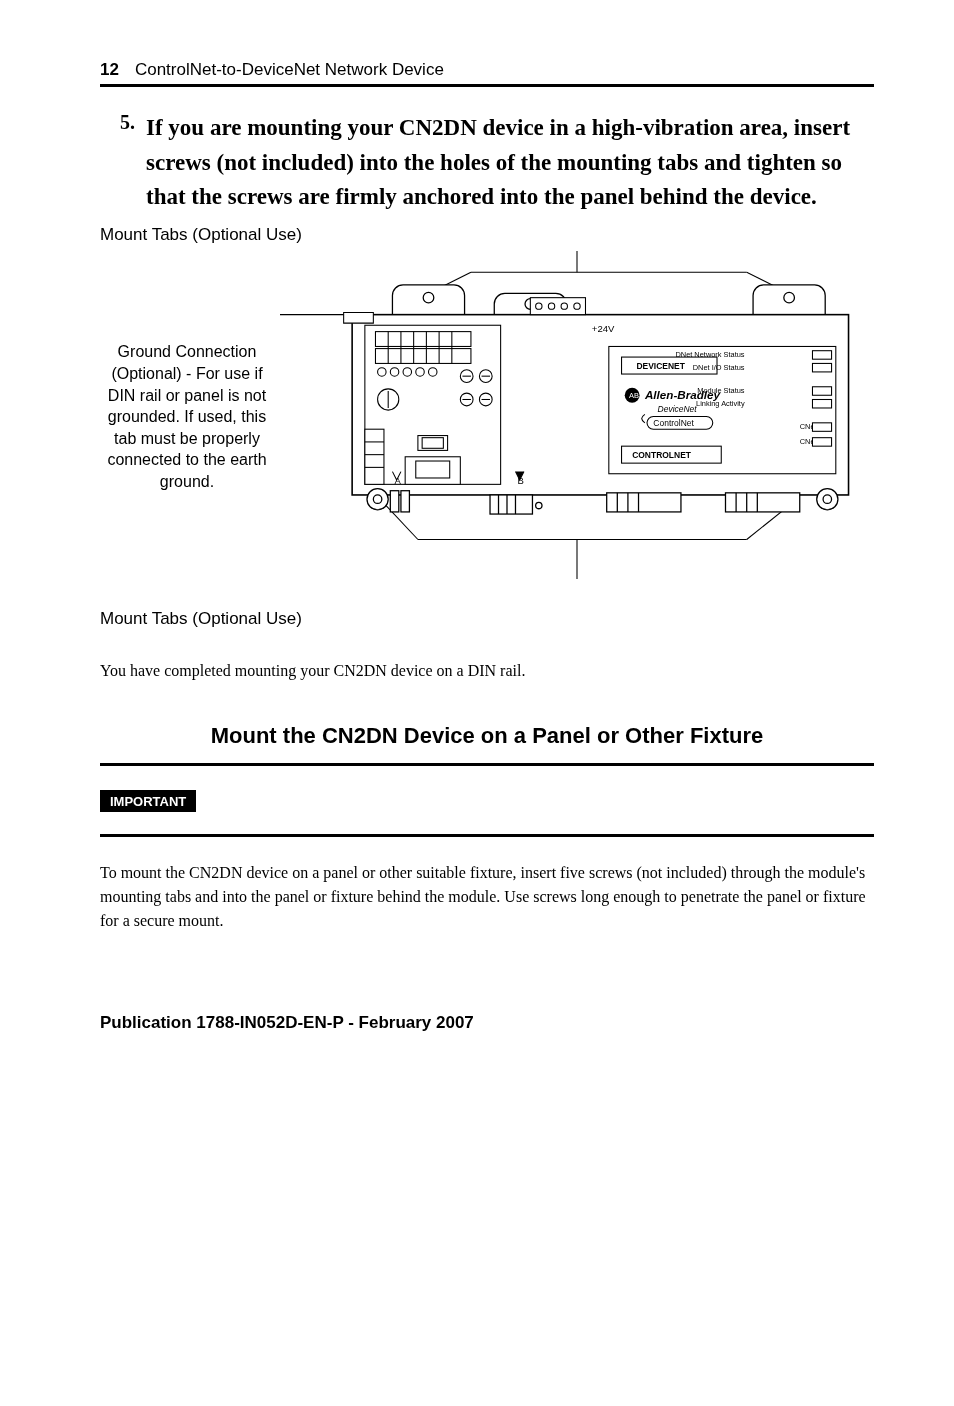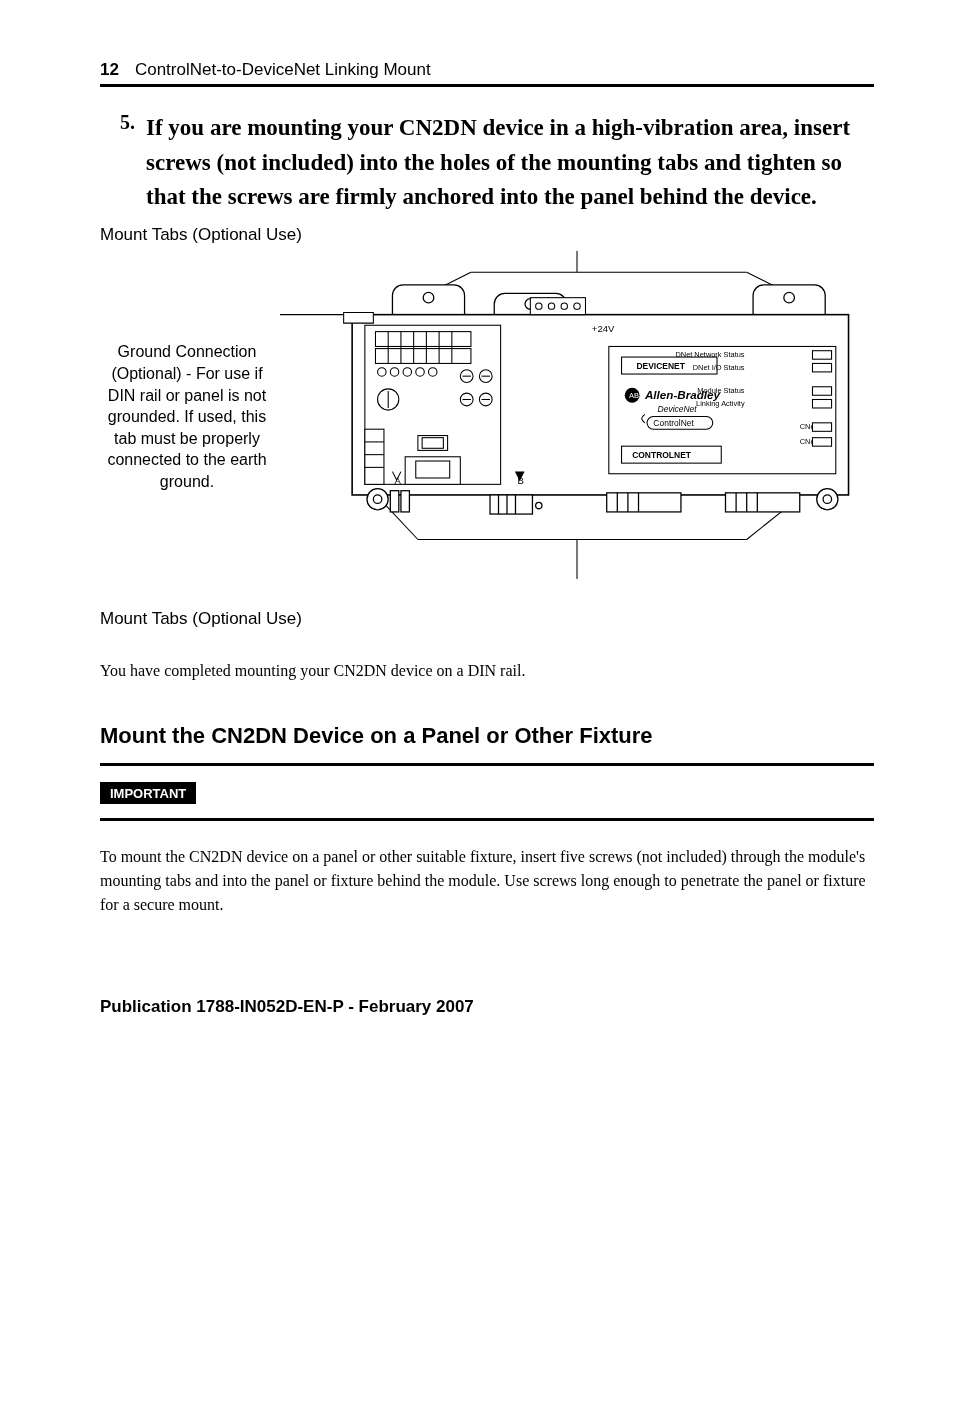--- a/index.html
+++ b/index.html
@@ -59,25 +59,26 @@
   .body-p {
     font-size: 16px;
     line-height: 1.5;
     margin: 30px 0 40px 0;
   }
   .section-h {
     font-family: Arial, Helvetica, sans-serif;
     font-weight: bold;
     font-size: 22px;
     margin-bottom: 14px;
+    text-align: center;
   }
   .important-block {
     border-top: 3px solid #000;
     border-bottom: 3px solid #000;
-    padding: 14px 0;
+    padding: 22px 0;
     display: flex;
     margin-bottom: 24px;
     text-align: center;
   }
   .important-tag {
     background: #000;
     color: #fff;
     font-family: Arial, Helvetica, sans-serif;
     font-weight: bold;
     font-size: 13px;
@@ -97,21 +98,21 @@
     font-size: 17px;
     margin-top: 80px;
     font-weight: bold;
   }
 </style>
 </head>
 <body>
 
 <div class="header-bar">
   <span class="page-num">12</span>
-  <span>ControlNet-to-DeviceNet Linking Mount</span>
+  <span>ControlNet-to-DeviceNet Network Device</span>
 </div>
 
 <div class="step-row">
   <div class="step-num">5.</div>
   <div class="step-text">If you are mounting your CN2DN device in a high-vibration area, insert screws (not included) into the holes of the mounting tabs and tighten so that the screws are firmly anchored into the panel behind the device.</div>
 </div>
 
 <div class="figure-caption-top">Mount Tabs (Optional Use)</div>
 
 <div class="figure-wrap">

